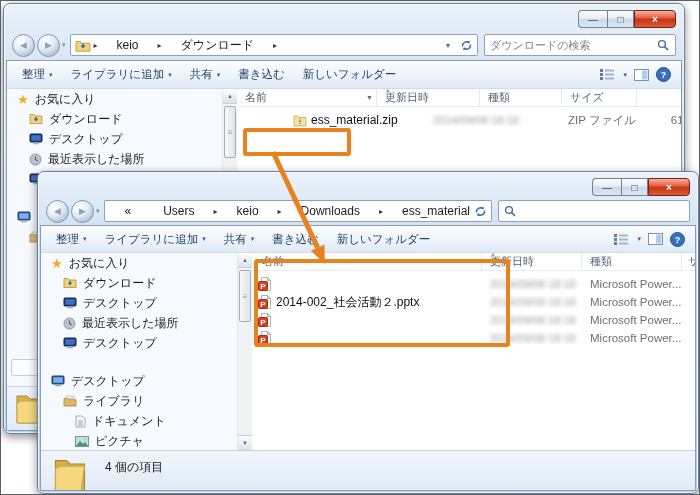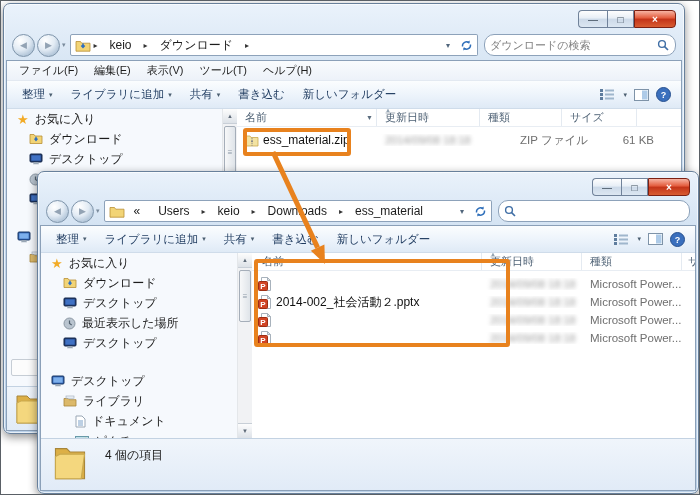--- a/index.html
+++ b/index.html
@@ -25,27 +25,27 @@
           background:linear-gradient(180deg,#f7b3a2,#e2593a 45%,#c33318 50%,#d85c31); }
 
   .navrow { position:relative; height:30px; display:flex; align-items:center; padding:0 8px 0 8px; }
   .navcirc { width:23px; height:23px; border-radius:50%; border:1px solid #7f95ab; flex:0 0 auto;
              background:radial-gradient(circle at 35% 28%,#ffffff,#e2ebf4 45%,#b9cbdd 72%,#a3bace);
              display:flex; align-items:center; justify-content:center; color:#93a3b4; font-size:9px; }
   .navcirc + .navcirc { margin-left:2px; }
   .navcaret { font-size:7px; color:#7a8b9c; margin:0 4px 0 2px; }
   .addressbar { flex:1 1 auto; height:22px; background:#fff; border:1px solid #8da2ba; border-radius:2px;
                 display:flex; align-items:center; padding:0 4px; font-size:12px; color:#1c1c1c; overflow:hidden; }
-  .crumb { margin:0 9px; white-space:nowrap; }
+  .crumb { margin:0 16px; white-space:nowrap; }
   .crumb-sep { font-size:8px; color:#333; margin:0 3px; }
   .addr-caret { margin-left:auto; font-size:8px; color:#51667c; padding:0 3px; }
   .refreshbtn { width:22px; height:22px; background:#fff; border:1px solid #8da2ba; border-left:none;
                 border-radius:0 2px 2px 0; margin-left:-2px; display:flex; align-items:center; justify-content:center; flex:0 0 auto; }
   .searchbox { width:192px; height:22px; margin-left:6px; background:#fff; border:1px solid #8da2ba;
-               border-radius:10px; display:flex; align-items:center; padding:0 5px; flex:0 0 auto; }
+               border-radius:2px; display:flex; align-items:center; padding:0 5px; flex:0 0 auto; }
   .searchbox input { flex:1; border:none; outline:none; font-size:11px; color:#6f6f6f; min-width:0;
                      font-family:"Liberation Sans","DejaVu Sans",sans-serif; background:transparent; }
   .searchbox.italic input::placeholder { font-style:italic; color:#8a8a8a; }
   .searchbox input::placeholder { color:#7f7f7f; }
 
   .frame { position:absolute; left:2px; right:2px; bottom:2px; border:1px solid #8ba0b8;
            background:#fff; display:flex; flex-direction:column; overflow:hidden; }
   .win-back .frame { top:56px; }
   .win-front .frame { top:53px; }
 
@@ -88,21 +88,21 @@
   .frow { display:flex; align-items:center; height:18px; font-size:12px; white-space:nowrap; }
   .fcell { display:flex; align-items:center; padding:0 8px; flex:0 0 auto; overflow:hidden; }
   .fname { color:#111; margin-left:4px; }
   .fdate { font-size:11px; color:#9b9b9b; filter:blur(2px); }
   .ftype { font-size:11.5px; color:#6f6f6f; }
   .fsize { font-size:11.5px; color:#6f6f6f; justify-content:flex-end; }
   .rowpad { height:4px; }
 
   .statusbar { border-top:1px solid #c3d2e2; background:linear-gradient(#f0f5fb,#e1ebf7); position:relative; }
   .win-back .statusbar { height:44px; }
-  .win-front .statusbar { height:52px; }
+  .win-front .statusbar { height:40px; }
   .status-text { position:absolute; left:64px; top:8px; font-size:12px; color:#1c1c1c; }
 
   
   .hlbox { position:absolute; border:4px solid #e8821e; border-radius:3px; z-index:30; }
   .hl-zip { left:242px; top:127px; width:108px; height:28px; }
   .hl-files { left:253px; top:258px; width:256px; height:88px; }
   .overlay { position:absolute; left:0; top:0; z-index:31; pointer-events:none; }
 
   svg { display:block; }
 </style>
@@ -157,27 +157,20 @@
       <div class="searchbox">
         <input placeholder="ダウンロードの検索" style="">
         <svg width="13" height="13" viewBox="0 0 13 13">
             <circle cx="5" cy="5" r="3.4" fill="none" stroke="#3f6ea5" stroke-width="1.4"></circle>
             <path d="M7.6 7.6L11 11" stroke="#3f6ea5" stroke-width="1.6"></path>
           </svg>
       </div>
     </div>
 
     <div class="frame">
-      <div class="menubar">
-        <span class="menuitem">ファイル(F)</span>
-        <span class="menuitem">編集(E)</span>
-        <span class="menuitem">表示(V)</span>
-        <span class="menuitem">ツール(T)</span>
-        <span class="menuitem">ヘルプ(H)</span>
-      </div>
       <div class="toolbar">
         <span class="tbtn">
             <span>整理</span>
             <span class="tcaret">▾</span>
           </span>
         <span class="tbtn">
             <span>ライブラリに追加</span>
             <span class="tcaret">▾</span>
           </span>
         <span class="tbtn">
@@ -306,21 +299,21 @@
               </div>
             <div class="col" style="width:82px;">
                 <span>種類</span>
               </div>
             <div class="col" style="width:75px;">
                 <span>サイズ</span>
               </div>
           </div>
           <div class="rowpad"></div>
           <div class="frow">
-            <div class="fcell" style="width:140px;">
+            <div class="fcell" style="width:140px;margin-left:48px;">
               <svg width="14" height="13" viewBox="0 0 14 13">
                   <path d="M1 2h4l1 1.5h7V12H1z" fill="#f3e3a2" stroke="#c9a94e" stroke-width="0.8"></path>
                   <path d="M7 4v8" stroke="#8a8a8a" stroke-width="1" stroke-dasharray="1.4 1"></path>
                   <rect x="6" y="6.5" width="2" height="1.6" fill="#8a8a8a"></rect>
                 </svg>
               <span class="fname">ess_material.zip</span>
             </div>
             <div class="fcell" style="width:103px;">
                 <span class="fdate">2014/09/08 18:18</span>
               </div>

